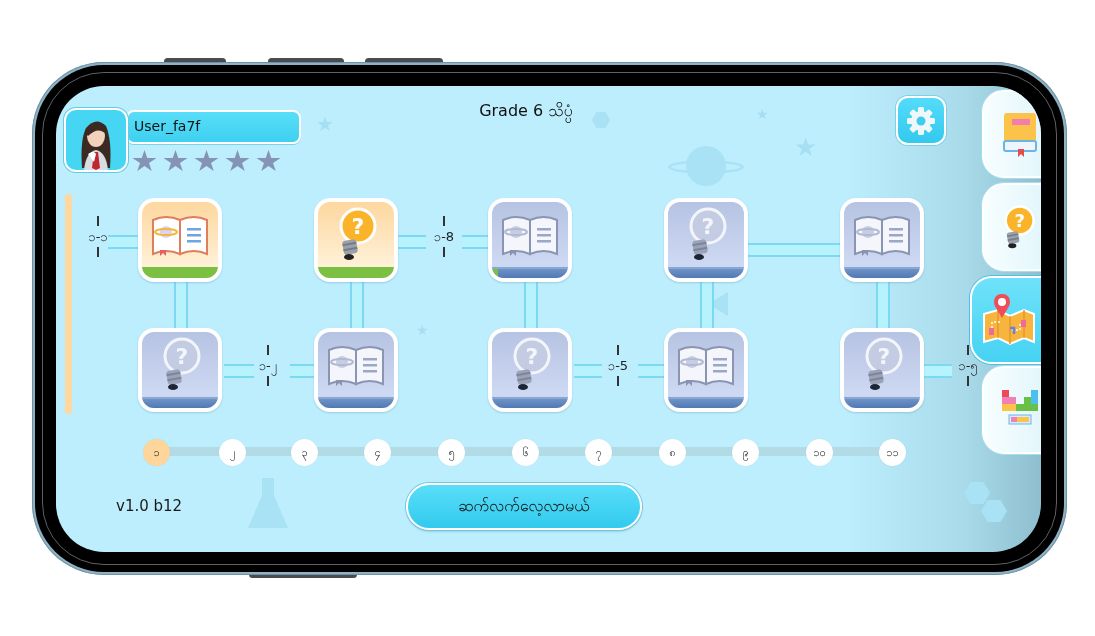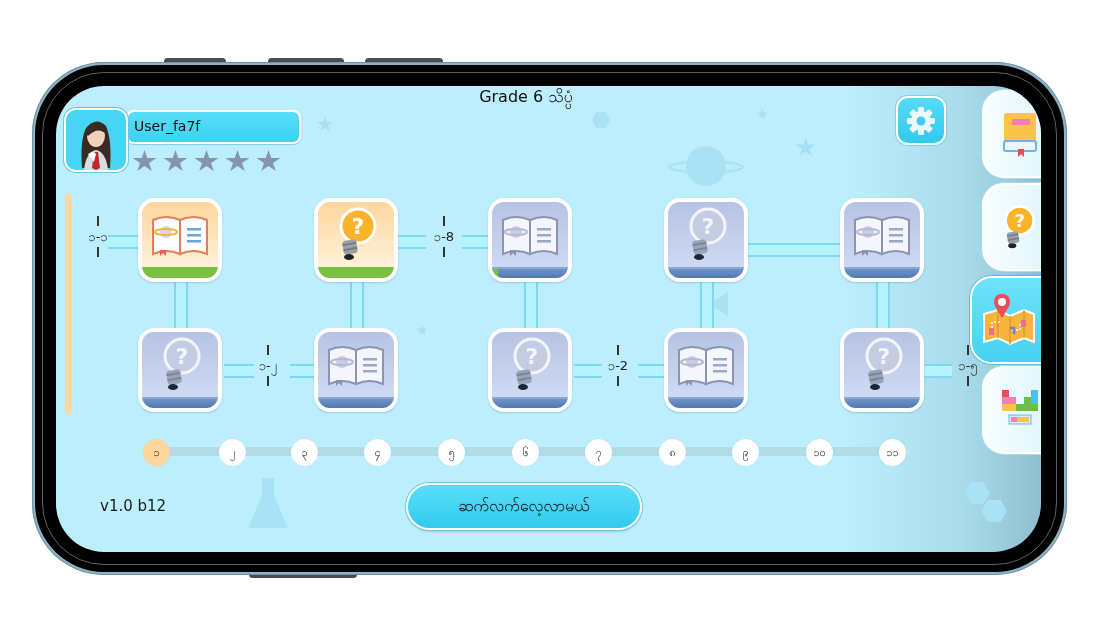--- a/index.html
+++ b/index.html
@@ -25,21 +25,21 @@
 
   
   .user-bar { position: absolute; left: 70px; top: 24px; width: 175px; height: 34px; border-radius: 8px;
     background: linear-gradient(#58def8, #3fd0f1); border: 2px solid #ffffff; box-shadow: 0 1px 0 #7fd1e6; }
   .user-name { position: absolute; left: 78px; top: 32px; font-size: 14px; color: #111; font-family: "DejaVu Sans", sans-serif; }
   .avatar { position: absolute; left: 8px; top: 22px; width: 64px; height: 64px; border-radius: 12px; background: #47d5f4;
     border: 2.5px solid #ffffff; box-shadow: 0 0 0 1px #66c9e2; overflow: hidden; }
   .stars { position: absolute; left: 76px; top: 64px; display: flex; gap: 6px; }
   .star { width: 25px; height: 23px; background: #8593b4; clip-path: polygon(50% 0%, 61% 35%, 98% 35%, 68% 57%, 79% 91%, 50% 70%, 21% 91%, 32% 57%, 2% 35%, 39% 35%); }
 
-  .grade-title { position: absolute; left: 0; width: 940px; top: 0; text-align: center; font-size: 16px; color: #111; }
+  .grade-title { position: absolute; left: 0; width: 940px; top: 14px; text-align: center; font-size: 16px; color: #111; }
   .lesson-badge { position: absolute; left: 352px; top: 47px; width: 234px; height: 37px; border-radius: 10px;
     background: #fdc79a; border: 2.5px solid #ffffff; box-shadow: 0 0 0 1px #f3b27d;
     display: flex; align-items: center; justify-content: center; font-size: 13px; color: #1b1b1b; }
 
   .settings-btn { position: absolute; left: 840px; top: 10px; width: 50px; height: 49px; border-radius: 12px;
     background: linear-gradient(#54dbfa, #33c9ee); border: 2.5px solid #ffffff; box-shadow: 0 0 0 1px #7cd1e6;
     display: flex; align-items: center; justify-content: center; }
 
   
   .left-rail { position: absolute; left: 9px; top: 108px; width: 7px; height: 220px; background: #fed8a0; border-radius: 2px; }
@@ -66,21 +66,21 @@
   .chap-label .tick { display: block; margin: 0 auto; width: 2px; height: 10px; background: #333; }
   .chap-label .txt { display: block; margin: 4px 0; font-size: 13px; }
 
   
   .stepper-track { position: absolute; left: 100px; top: 361px; width: 730px; height: 9px; background: #b3dbe6; border-radius: 4px; }
   .step { position: absolute; top: 353px; width: 27px; height: 27px; border-radius: 50%; background: #fff;
     display: flex; align-items: center; justify-content: center; font-size: 11px; color: #222; box-shadow: 0 0 1px rgba(0,0,0,.1); }
   .step.active { background: #fed69b; }
 
   
-  .version { position: absolute; left: 44px; top: 411px; font-size: 15px; color: #1a1a1a; }
+  .version { position: absolute; left: 60px; top: 411px; font-size: 15px; color: #1a1a1a; }
   .continue-btn { position: absolute; left: 350px; top: 397px; width: 236px; height: 47px; border-radius: 24px;
     background: linear-gradient(#59def9, #32caee); border: 2.5px solid #ffffff; box-shadow: 0 0 0 1px #6fc8df, 0 2px 2px rgba(60,120,150,.25);
     display: flex; align-items: center; justify-content: center; font-size: 16px; color: #111; }
 
   
   .side-tab { position: absolute; left: 926px; width: 80px; height: 88px; border-radius: 22px 0 0 22px;
     background: linear-gradient(90deg, #f7feff, #ddf4fb); border: 2.5px solid #ffffff; box-shadow: 0 0 0 1px #a8deec; }
   .side-tab.active { left: 914px; background: linear-gradient(#6fe2fa, #46d2f3); box-shadow: 0 0 0 1px #4cc2e3; }
   .side-tab .tab-icon { position: absolute; left: 16px; top: 50%; transform: translateY(-50%); }
   .side-tab.active .tab-icon { left: 8px; }
@@ -178,21 +178,21 @@
     <span class="txt">၁-၂</span>
     <span class="tick"></span>
   </div>
   <div class="chap-label" style="left:366px;top:130px;">
     <span class="tick"></span>
     <span class="txt">၁-8</span>
     <span class="tick"></span>
   </div>
   <div class="chap-label" style="left:540px;top:259px;">
     <span class="tick"></span>
-    <span class="txt">၁-2</span>
+    <span class="txt">၁-5</span>
     <span class="tick"></span>
   </div>
   <div class="chap-label" style="left:890px;top:259px;">
     <span class="tick"></span>
     <span class="txt">၁-၅</span>
     <span class="tick"></span>
   </div>
 
   <svg width="0" height="0" style="position:absolute">
     <defs>

